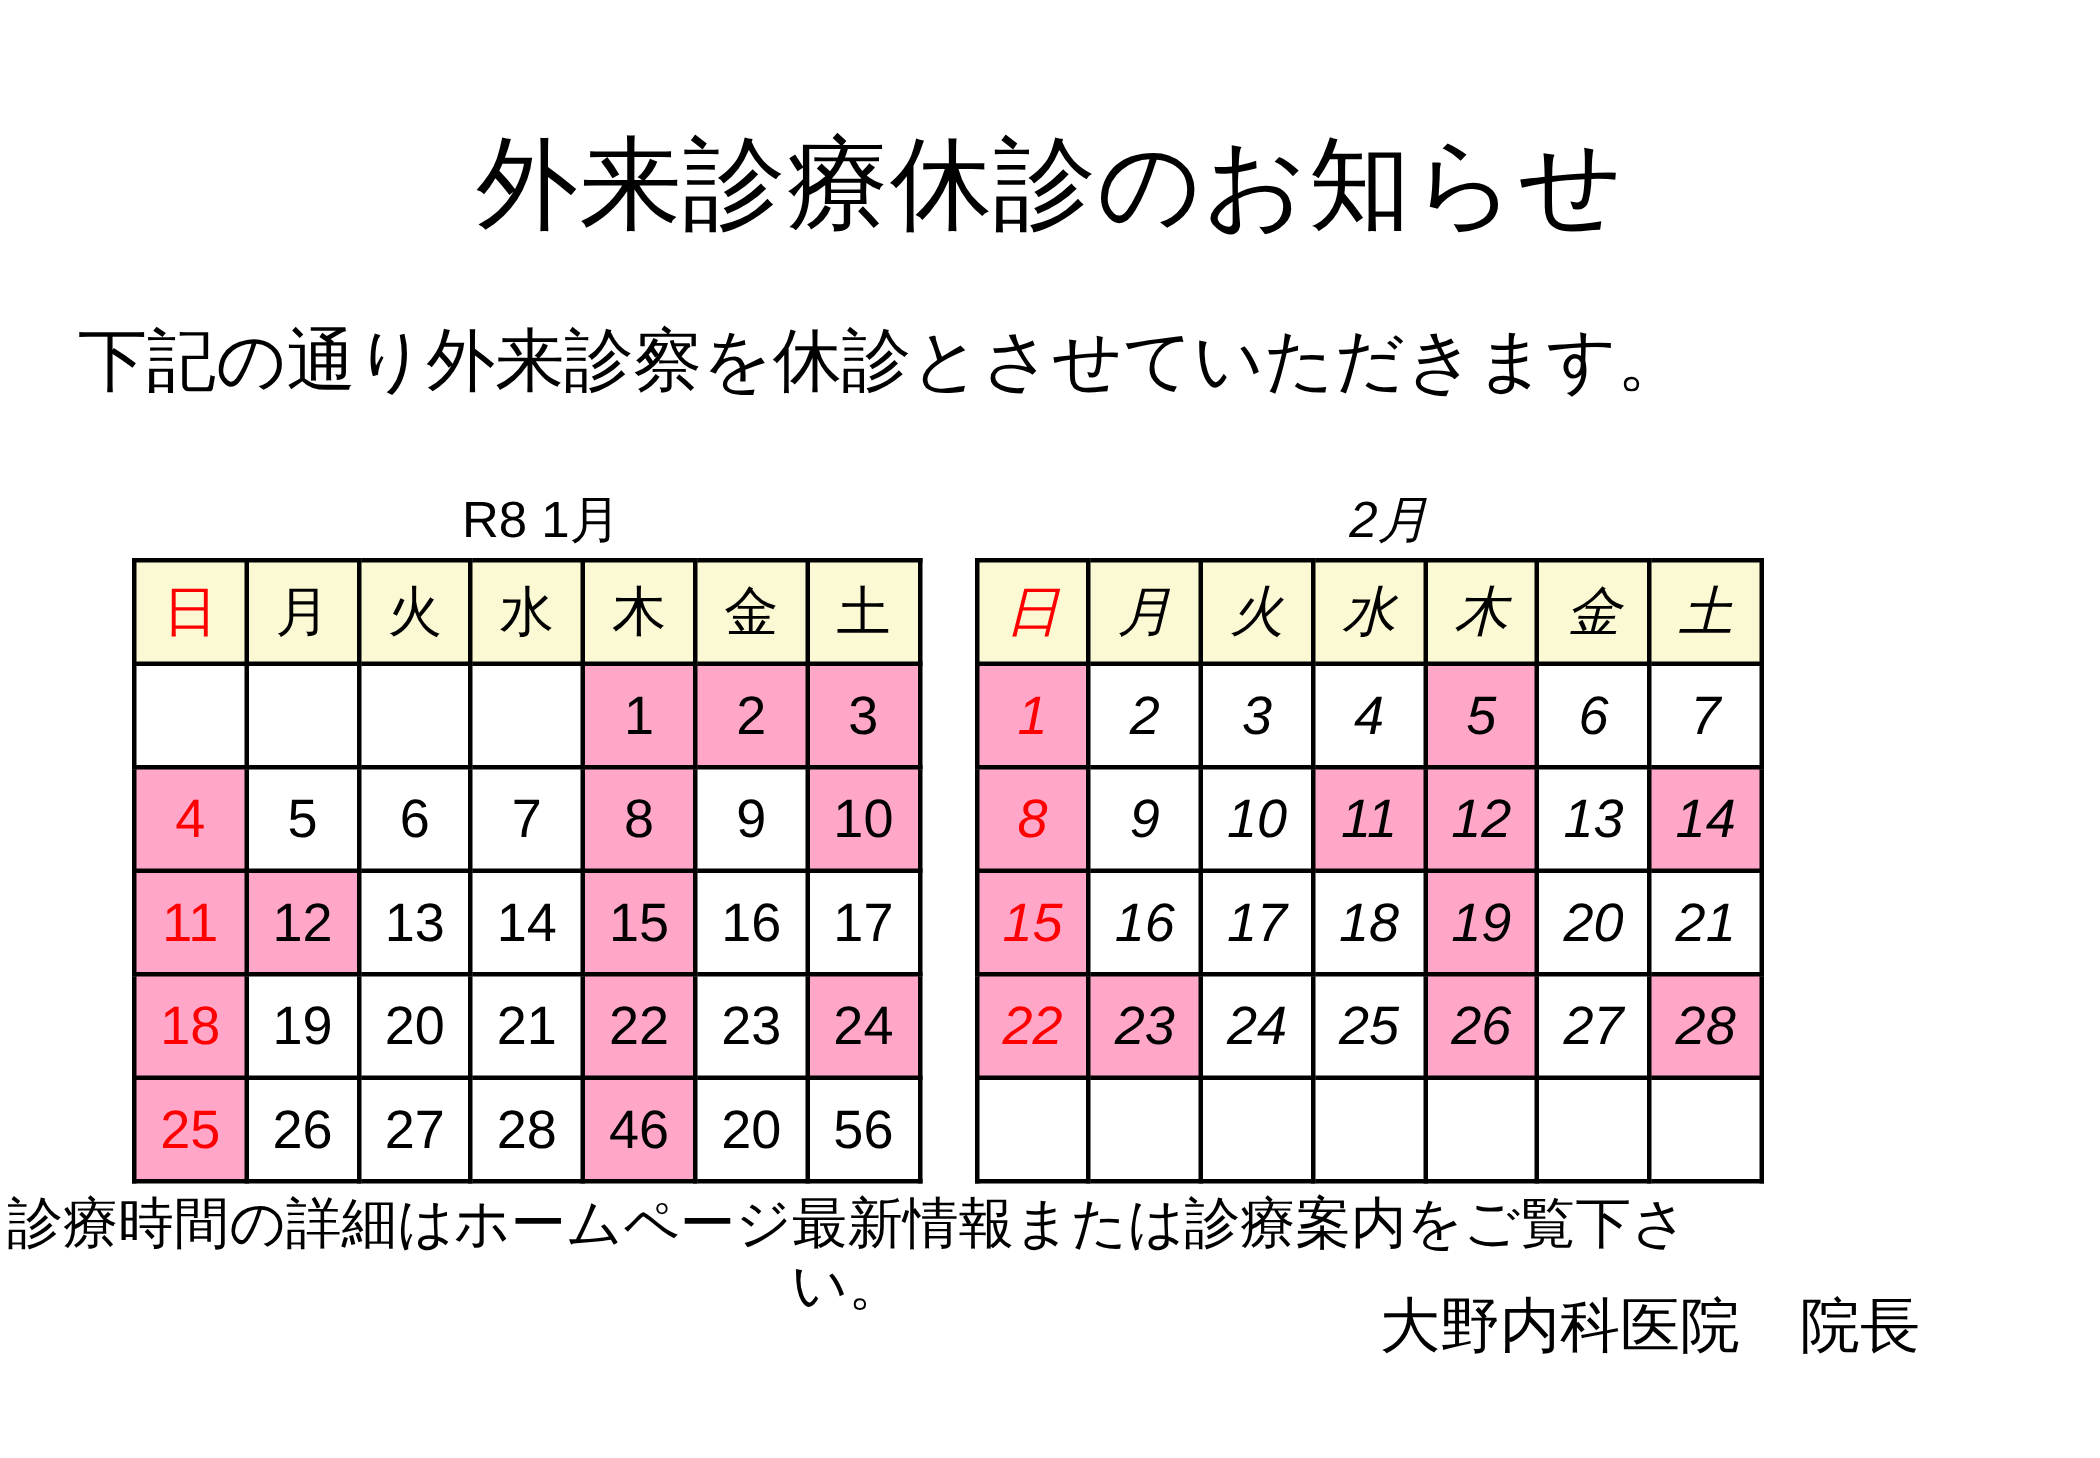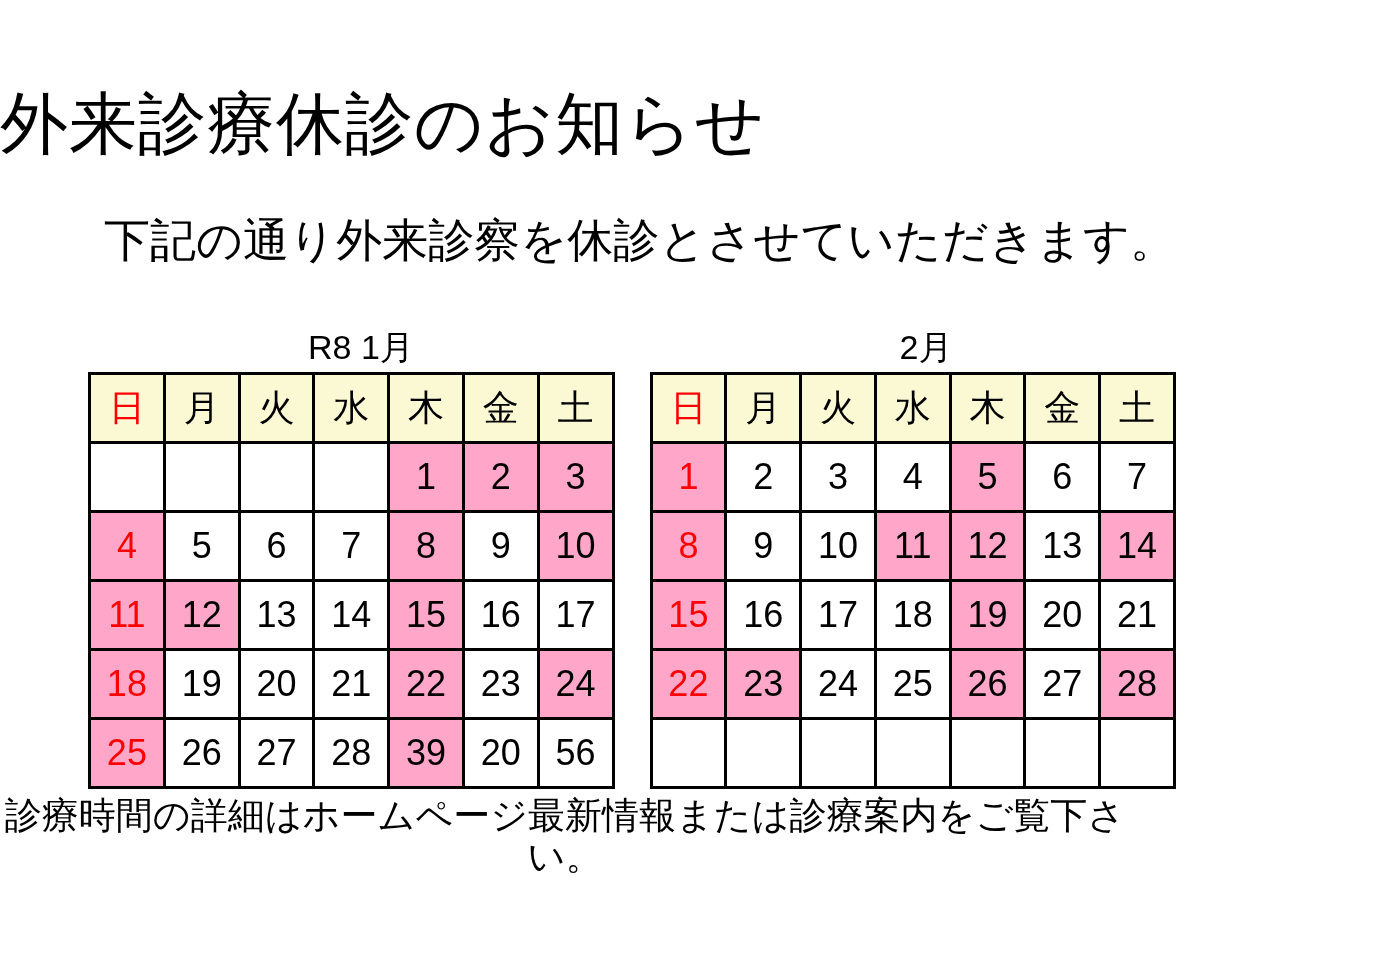--- a/index.html
+++ b/index.html
@@ -14,48 +14,49 @@
     color: #000000;
     position: relative;
     overflow: hidden;
   }
   .page {
     width: 1400px;
     height: 972px;
     position: relative;
   }
   .title {
+    text-align: center;
     font-size: 68px;
     font-weight: normal;
     letter-spacing: 1px;
     margin: 0;
     padding-top: 88px;
     line-height: 1.05;
   }
   .subtitle {
     font-size: 46px;
     margin: 0;
     padding-top: 56px;
-    padding-left: 104px;
+    padding-left: 52px;
     line-height: 1.1;
     letter-spacing: 0px;
   }
   .calendars {
     position: absolute;
     top: 330px;
     left: 0;
     width: 1176px;
     display: flex;
     justify-content: flex-start;
   }
   .cal-block {
     position: relative;
   }
   .cal-jan { margin-left: 88px; }
-  .cal-feb { margin-left: 35px; }
+  .cal-feb { margin-left: 35px; font-style: italic; }
 
   .cal-label {
     font-size: 34px;
     text-align: center;
     line-height: 1;
     height: 42px;
   }
   .cal-jan .cal-label { padding-left: 0px; text-align: left; margin-left: 220px; }
   .cal-feb .cal-label { text-align: left; margin-left: 250px; }
 
@@ -161,21 +162,21 @@
               <td class="">21</td>
               <td class="closed">22</td>
               <td class="">23</td>
               <td class="closed">24</td>
             </tr>
             <tr>
               <td class="closed sun">25</td>
               <td class="">26</td>
               <td class="">27</td>
               <td class="">28</td>
-              <td class="closed">39</td>
+              <td class="closed">46</td>
               <td class="">20</td>
               <td class="">56</td>
             </tr>
           </tbody>
       </table>
     </div>
 
     <div class="cal-block cal-feb">
       <div class="cal-label">2月</div>
       <table class="cal">
@@ -234,14 +235,15 @@
               <td class="empty"></td>
               <td class="empty"></td>
             </tr>
           </tbody>
       </table>
     </div>
 
   </div>
 
   <div class="note">診療時間の詳細はホームページ最新情報または診療案内をご覧下さい。</div>
+  <div class="signature">大野内科医院　院長</div>
 
 </div>
 
 </body></html>

